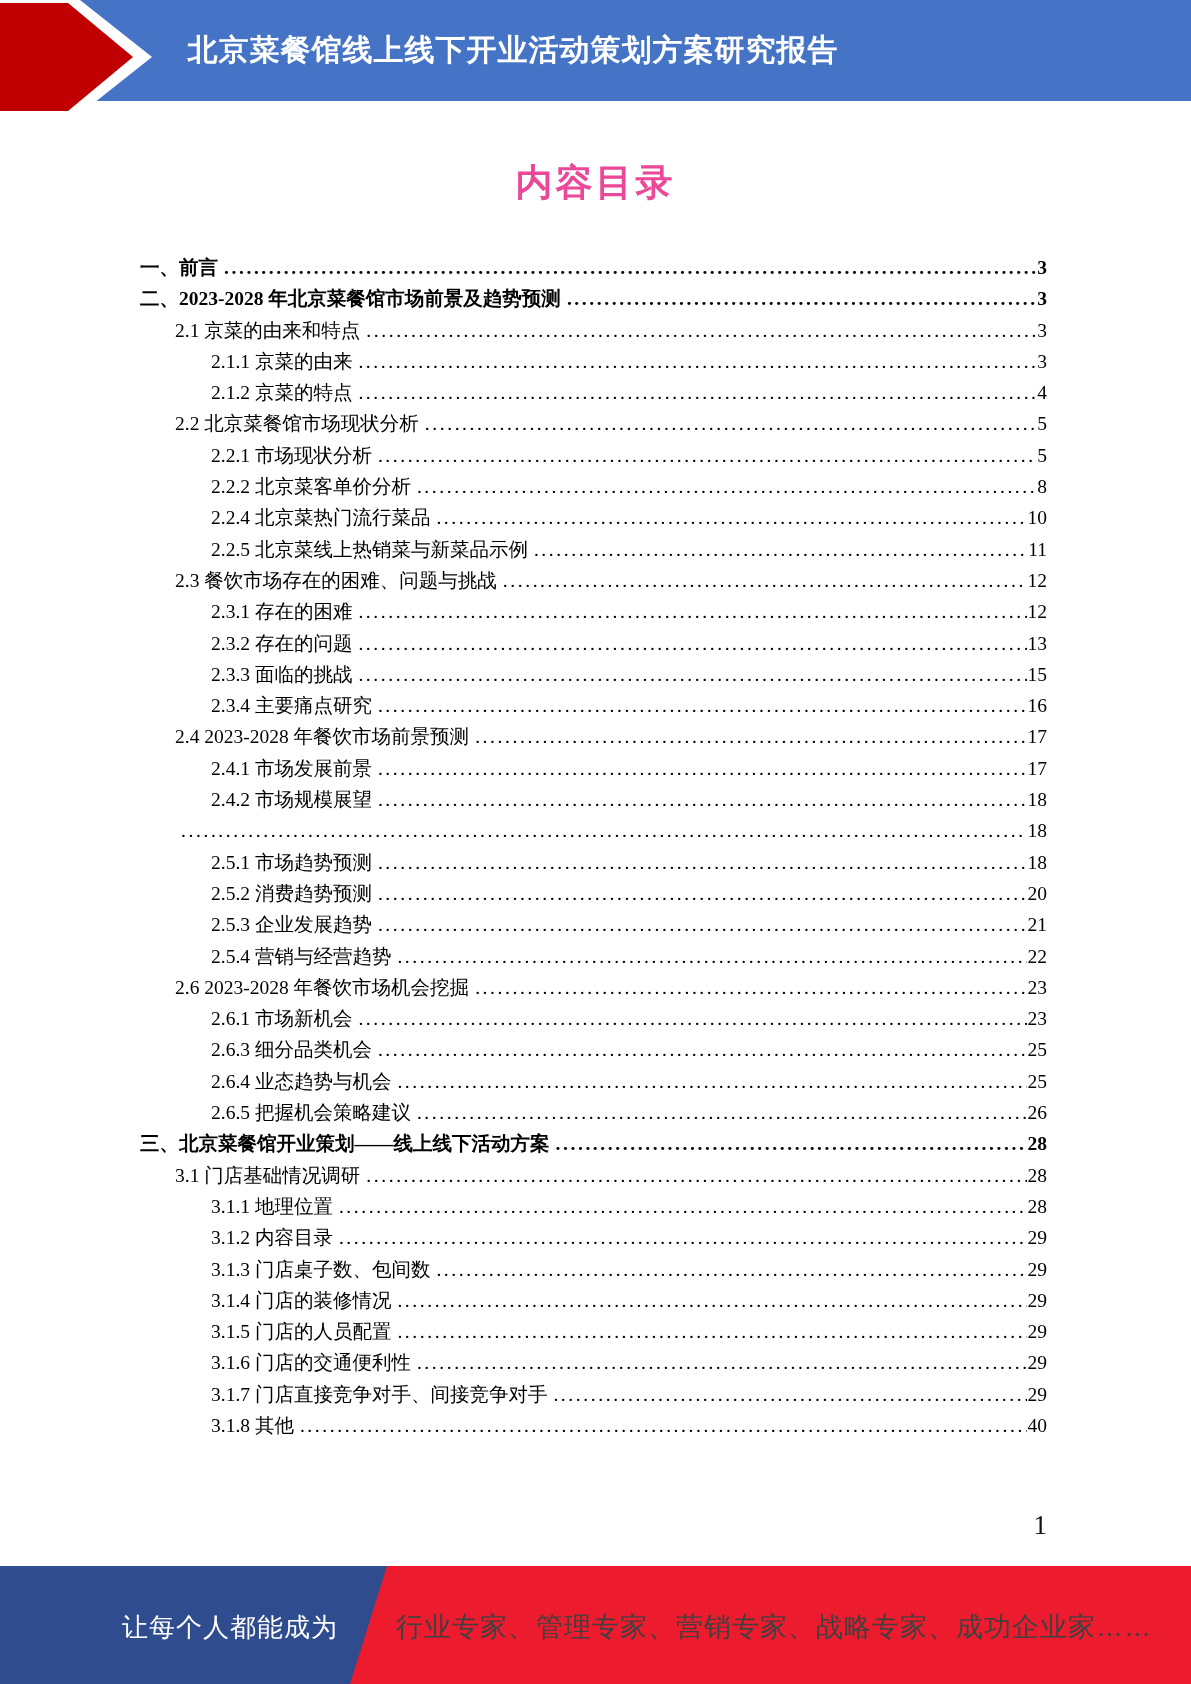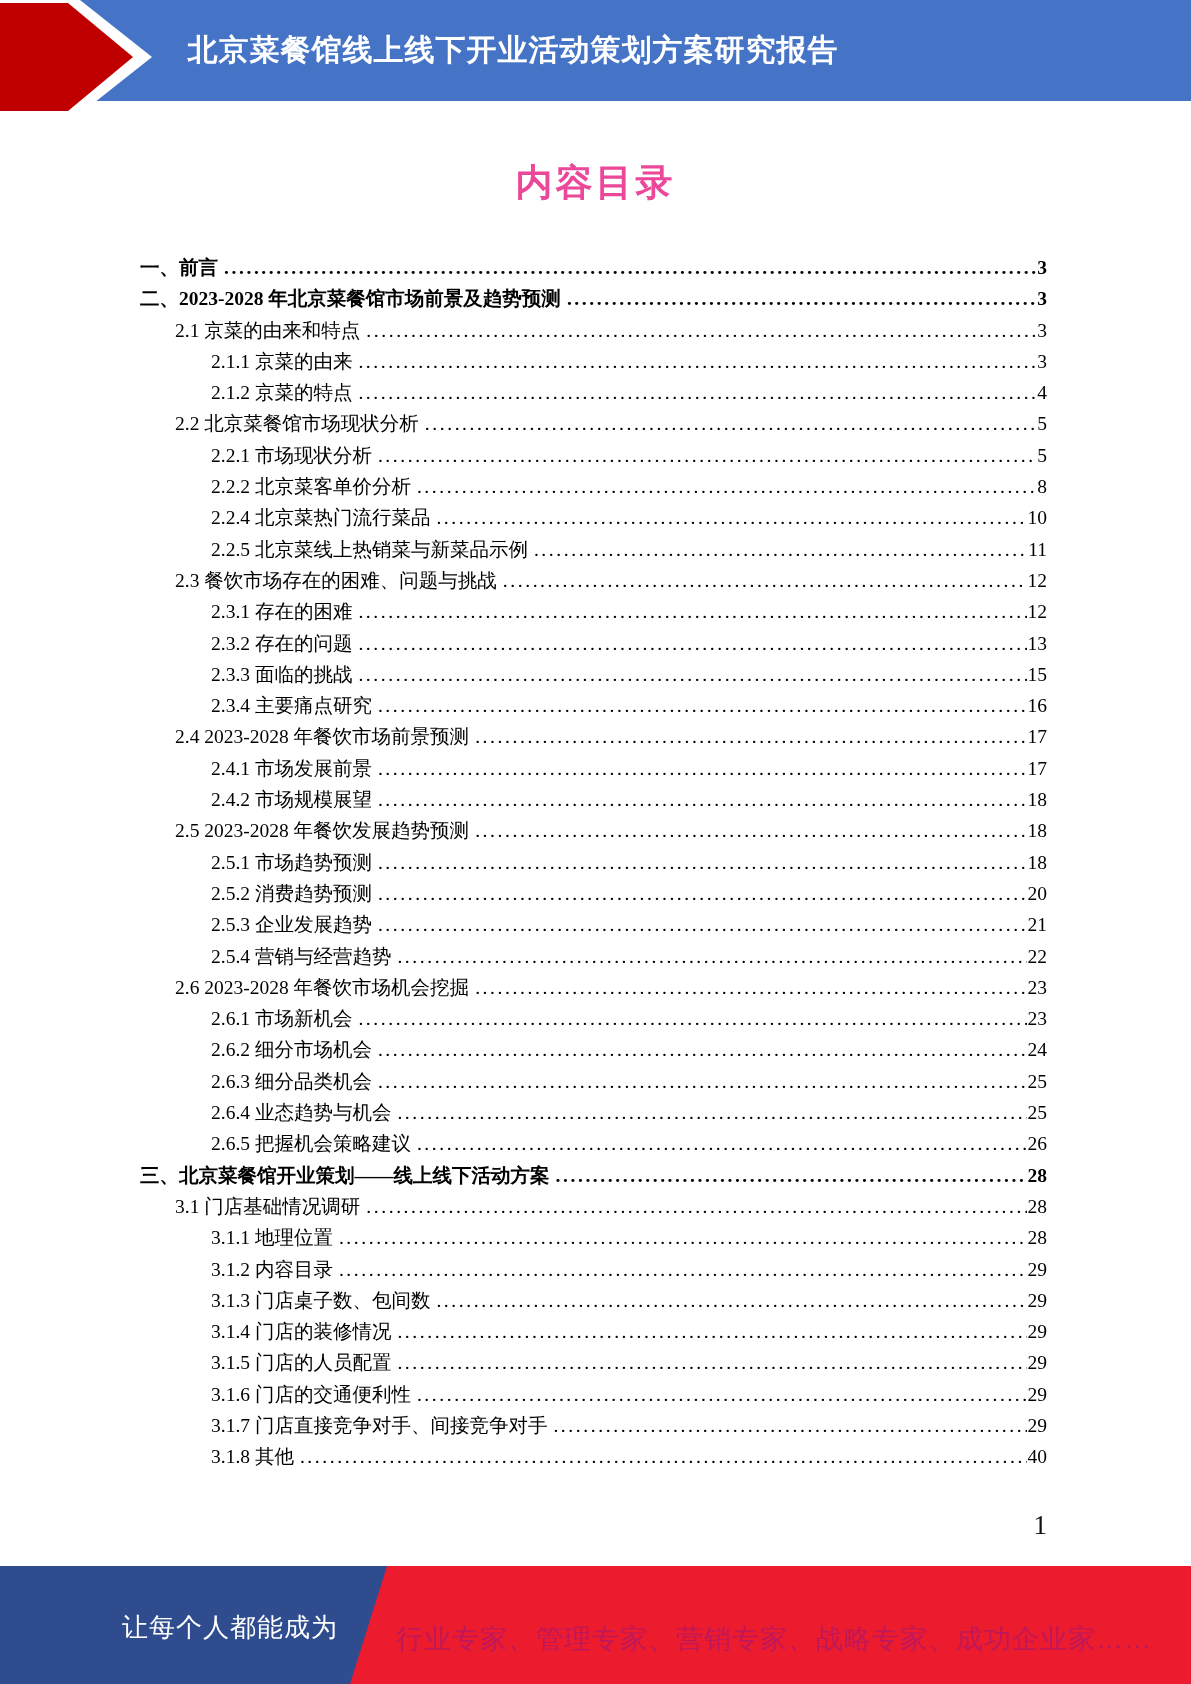--- a/index.html
+++ b/index.html
@@ -68,23 +68,23 @@
   .footer { position: absolute; left: 0; top: 1566px; width: 1191px; height: 118px; }
   .footer svg { position: absolute; top: 0; left: 0; display: block; }
   .footer-left {
     position: absolute; left: 122px; top: 44px;
     color: #ffffff;
     font-family: Liberation Sans, sans-serif;
     font-size: 26px; letter-spacing: 1px;
   }
   .footer-right {
     position: absolute; left: 396px; top: 43px;
-    color: #be185d;
+    color: #404040;
     font-family: "Liberation Sans", "DejaVu Sans", sans-serif;
-    font-size: 27px; letter-spacing: 1px; margin-top: 12px;
+    font-size: 27px; letter-spacing: 1px;
   }
 </style>
 </head>
 <body>
 
 <div class="header">
   <svg width="1191" height="114" viewBox="0 0 1191 114">
     <rect x="0" y="0" width="1191" height="101" fill="#4573c5"></rect>
     <polygon points="0,0 80,0 152,57 80,114 0,114" fill="#ffffff"></polygon>
     <polygon points="0,3 68,3 133,57 68,111 0,111" fill="#c00000"></polygon>
@@ -179,21 +179,20 @@
       <span class="toc-label">2.4.1 市场发展前景</span>
       <span class="toc-leader"></span>
       <span class="toc-page">17</span>
     </div>
     <div class="toc-row l3">
       <span class="toc-label">2.4.2 市场规模展望</span>
       <span class="toc-leader"></span>
       <span class="toc-page">18</span>
     </div>
     <div class="toc-row l2">
-      <span class="toc-label">2.5 2023-2028 年餐饮发展趋势预测</span>
       <span class="toc-leader"></span>
       <span class="toc-page">18</span>
     </div>
     <div class="toc-row l3">
       <span class="toc-label">2.5.1 市场趋势预测</span>
       <span class="toc-leader"></span>
       <span class="toc-page">18</span>
     </div>
     <div class="toc-row l3">
       <span class="toc-label">2.5.2 消费趋势预测</span>
@@ -212,25 +211,20 @@
     </div>
     <div class="toc-row l2">
       <span class="toc-label">2.6 2023-2028 年餐饮市场机会挖掘</span>
       <span class="toc-leader"></span>
       <span class="toc-page">23</span>
     </div>
     <div class="toc-row l3">
       <span class="toc-label">2.6.1 市场新机会</span>
       <span class="toc-leader"></span>
       <span class="toc-page">23</span>
-    </div>
-    <div class="toc-row l3">
-      <span class="toc-label">2.6.2 细分市场机会</span>
-      <span class="toc-leader"></span>
-      <span class="toc-page">24</span>
     </div>
     <div class="toc-row l3">
       <span class="toc-label">2.6.3 细分品类机会</span>
       <span class="toc-leader"></span>
       <span class="toc-page">25</span>
     </div>
     <div class="toc-row l3">
       <span class="toc-label">2.6.4 业态趋势与机会</span>
       <span class="toc-leader"></span>
       <span class="toc-page">25</span>

